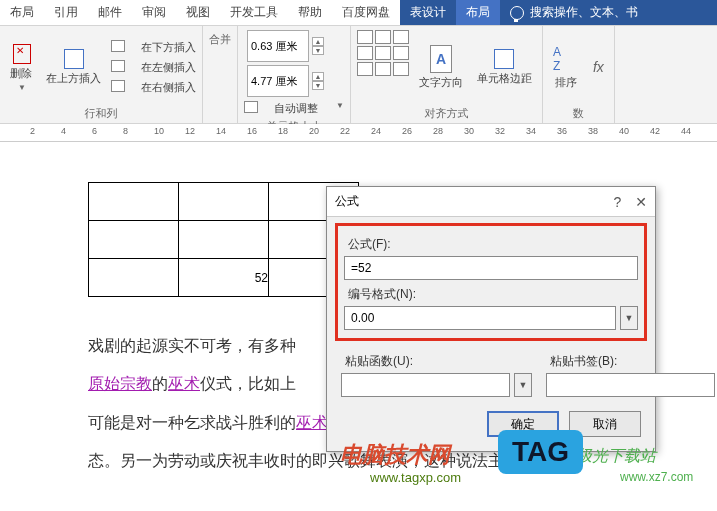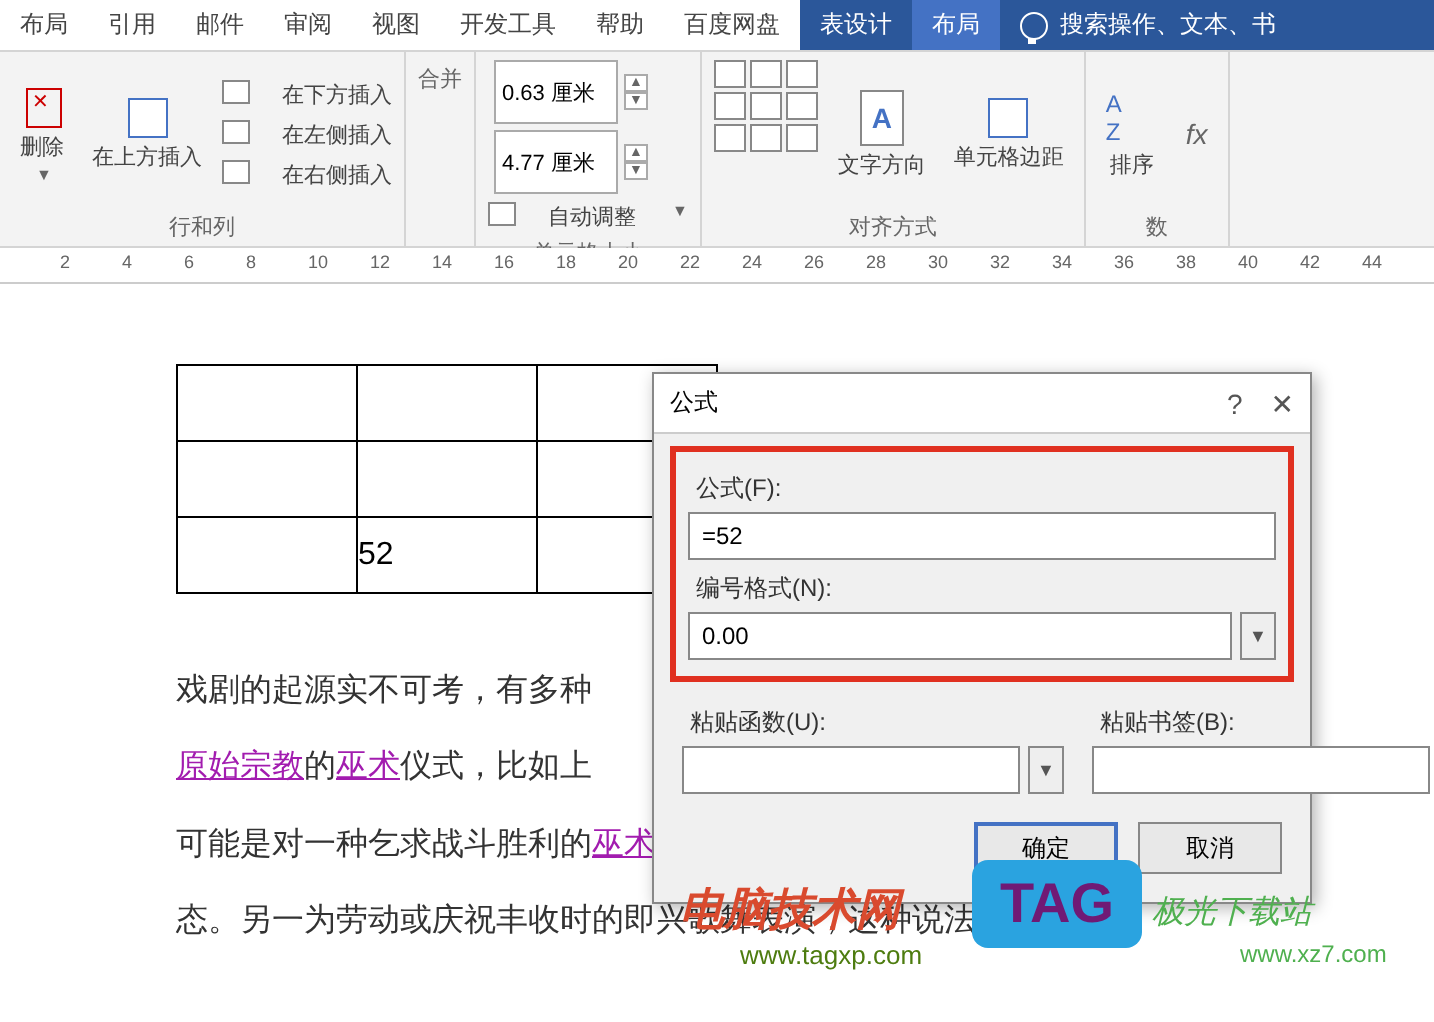--- a/index.html
+++ b/index.html
@@ -33,40 +33,40 @@
 .align-grid{display:grid;grid-template-columns:repeat(3,16px);grid-template-rows:repeat(3,14px);gap:2px}
 .align-grid div{border:1px solid #888;background:#fff}
 .sort{width:26px;height:28px;position:relative}
 .sort:before{content:"A";position:absolute;color:#4472c4;font-size:12px;left:0;top:0}
 .sort:after{content:"Z";position:absolute;color:#4472c4;font-size:12px;left:0;top:14px}
 .fx{font-style:italic;font-size:14px;color:#666}
 .ruler{height:18px;background:#fff;border-bottom:1px solid #ccc;position:relative;font-size:9px;color:#666}
 .rnum{position:absolute;top:2px}
 .doc{position:relative;padding:40px 88px 0;background:#fff}
 .tbl{border-collapse:collapse;margin-bottom:30px}
-.tbl td{border:1px solid #000;width:90px;height:38px;font-size:16px;text-align:left}
+.tbl td{border:1px solid #000;width:90px;height:38px;font-size:12px;text-align:right}
 .para{font-size:16px;line-height:2.4;color:#333}
 .link{color:#a21caf;text-decoration:underline}
 .dialog{position:absolute;left:326px;top:186px;width:330px;background:#f0f0f0;border:1px solid #888;box-shadow:2px 2px 8px rgba(0,0,0,.3)}
 .dlg-title{display:flex;justify-content:space-between;align-items:center;padding:6px 8px;font-size:12px;background:#fff;border-bottom:1px solid #ccc}
 .dlg-close{display:flex;gap:14px;font-size:14px;color:#555}
 .dlg-body{padding:10px 14px 14px}
 .fld-lbl{font-size:12px;margin:6px 4px 3px;color:#333}
 .fld-row{display:flex;gap:4px}
 .fld-row input,.fld-row select{flex:1;height:24px;font-size:12px;padding:0 6px;border:1px solid #888;background:#fff}
 .dd{width:18px;height:24px;border:1px solid #888;background:#eee;display:flex;align-items:center;justify-content:center;font-size:9px;color:#555}
 .dlg-cols{display:flex;gap:14px}
 .dlg-col{flex:1}
 .dlg-btns{display:flex;justify-content:flex-end;gap:10px;margin-top:14px}
 .dlg-btns button{width:72px;height:26px;font-size:12px;border:1px solid #888;background:#e8e8e8}
 .dlg-btns button.primary{border:2px solid #4472c4}
 .redbox{border:3px solid #e03020}
 .wm1{position:absolute;left:340px;top:440px;font-size:22px;font-weight:bold;font-style:italic;color:#d94a2e;z-index:5}
 .wm1b{position:absolute;left:370px;top:470px;font-size:13px;color:#4d7c0f;z-index:5}
-.tag{position:absolute;left:486px;top:430px;background:#2aa3e0;color:#701a75;font-size:28px;font-weight:bold;padding:6px 14px;border-radius:8px;z-index:5}
+.tag{position:absolute;left:498px;top:430px;background:#2aa3e0;color:#0f172a;font-size:28px;font-weight:bold;padding:6px 14px;border-radius:8px;z-index:5}
 .wm2{position:absolute;left:576px;top:446px;font-size:16px;font-style:italic;color:#4fb04f;z-index:4}
 .wm2b{position:absolute;left:620px;top:470px;font-size:12px;color:#4fb04f;z-index:4}
 .dropdown-arrow{font-size:8px;color:#666;margin-left:2px}
 </style>
 </head>
 <body>
 
 <div class="tabs">
   <div class="tab">布局</div>
   <div class="tab">引用</div>

